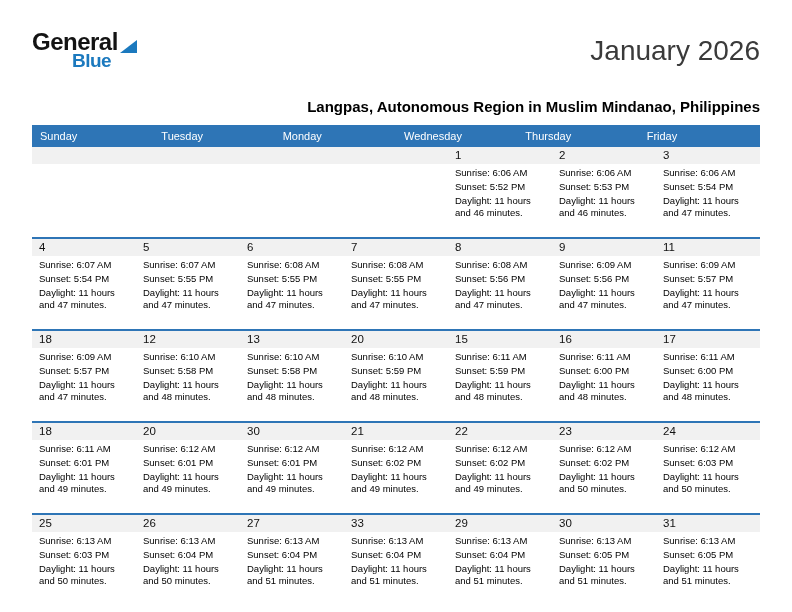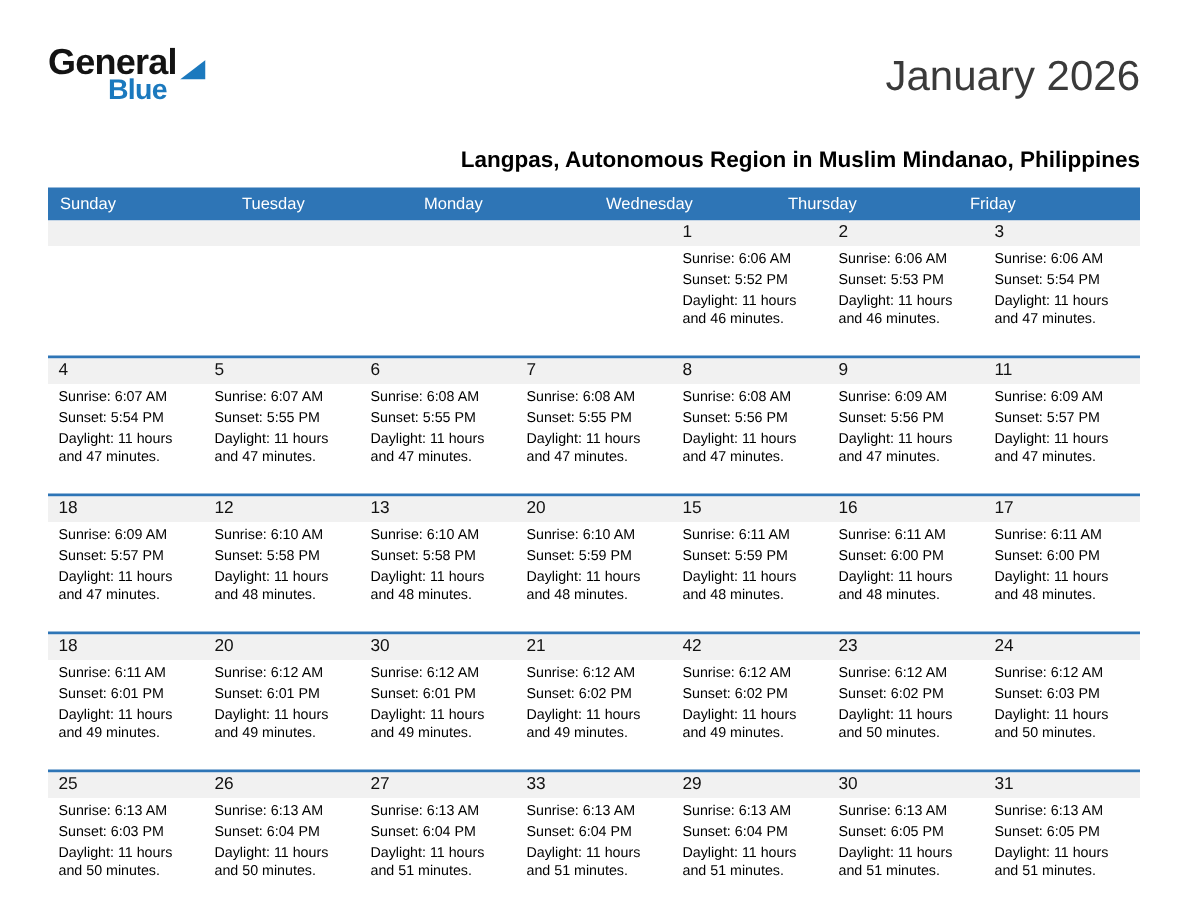--- a/index.html
+++ b/index.html
@@ -284,21 +284,21 @@
           </div>
           <div class="day-cell">
             <div class="day-num">21</div>
             <div class="day-details">
               <div class="line">Sunrise: 6:12 AM</div>
               <div class="line">Sunset: 6:02 PM</div>
               <div class="line">Daylight: 11 hours and 49 minutes.</div>
             </div>
           </div>
           <div class="day-cell">
-            <div class="day-num">42</div>
+            <div class="day-num">22</div>
             <div class="day-details">
               <div class="line">Sunrise: 6:12 AM</div>
               <div class="line">Sunset: 6:02 PM</div>
               <div class="line">Daylight: 11 hours and 49 minutes.</div>
             </div>
           </div>
           <div class="day-cell">
             <div class="day-num">23</div>
             <div class="day-details">
               <div class="line">Sunrise: 6:12 AM</div>

